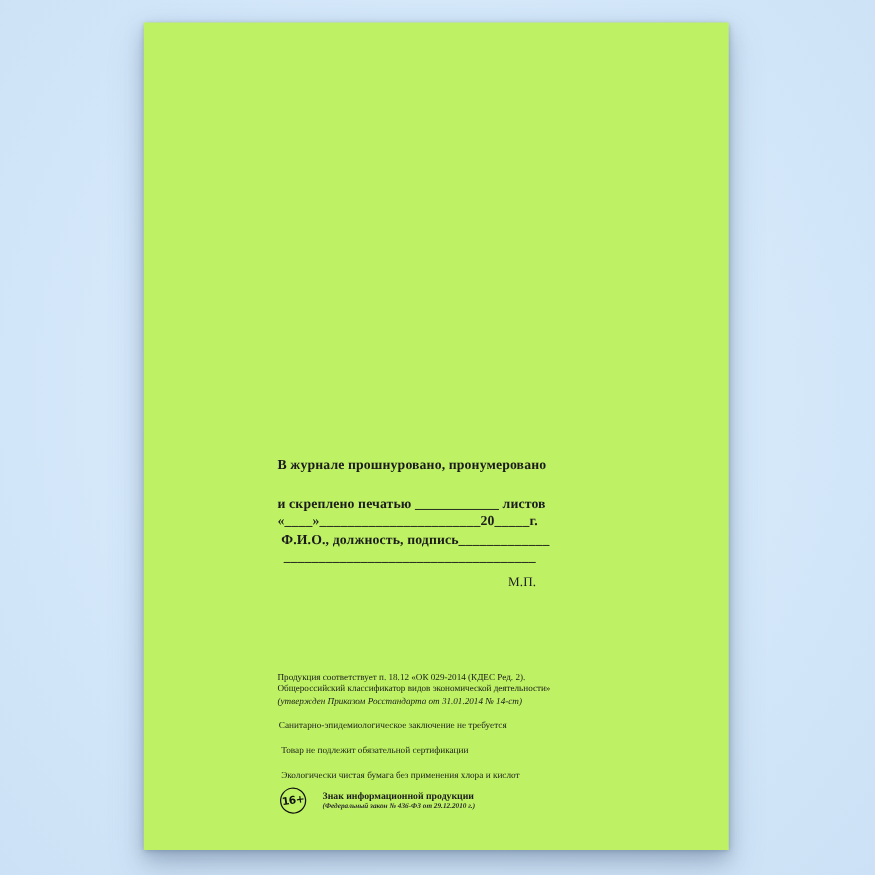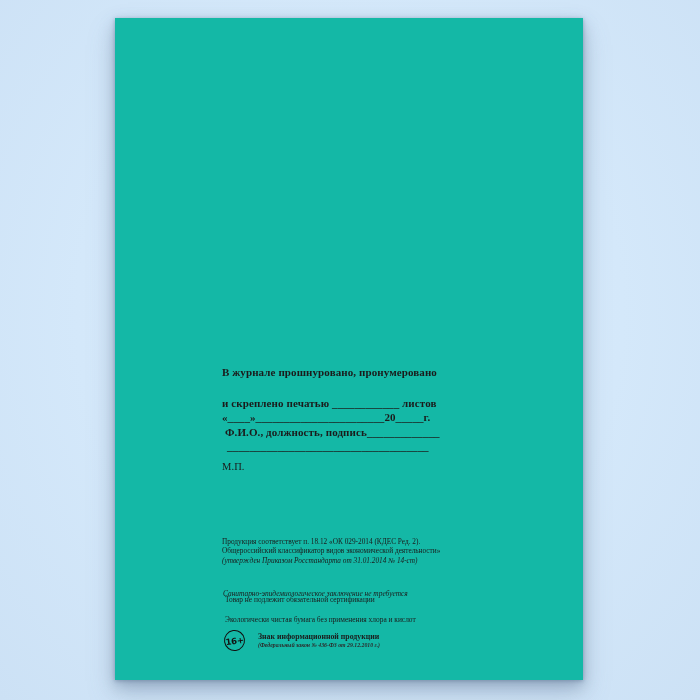--- a/index.html
+++ b/index.html
@@ -13,21 +13,21 @@
     overflow: hidden;
     background: radial-gradient(ellipse at 50% 45%, #ddeefd 0%, #d4e8fa 55%, #cce1f5 100%);
     font-family: "Liberation Serif", serif;
   }
   .paper {
     position: absolute;
     left: 115px;
     top: 18px;
     width: 468px;
     height: 662px;
-    background: #14b8a6;
+    background: #bef264;
     box-shadow: 0 1px 4px rgba(96,118,148,0.55),
                 0 6px 14px rgba(96,118,148,0.40),
                 0 14px 26px rgba(96,118,148,0.25);
     color: #1b1b1b;
   }
   
   .stitch-block {
     position: absolute;
     left: 107px;
     top: 347px;
@@ -36,21 +36,21 @@
     font-size: 11px;
     line-height: 14.6px;
     white-space: nowrap;
     letter-spacing: 0.1px;
   }
   .stitch-line2 { padding-left: 0px; margin-top: 16px; }
   .stitch-line4 { padding-left: 3px; }
   .stitch-line5 { padding-left: 5px; }
   .seal-place {
     margin-top: 6px;
-    text-align: left;
+    text-align: right;
     font-weight: normal;
     font-size: 10.5px;
     line-height: 14px;
     padding-right: 1px;
   }
   
   .okved {
     position: absolute;
     left: 107px;
     top: 519px;
@@ -58,21 +58,21 @@
     line-height: 9.3px;
     white-space: nowrap;
   }
   .okved .it { font-style: italic; }
   .note-line {
     position: absolute;
     font-size: 7.4px;
     line-height: 9.4px;
     white-space: nowrap;
   }
-  .note-sanitary { left: 108px; top: 571px; font-style: italic; }
+  .note-sanitary { left: 108px; top: 557px; }
   .note-cert     { left: 110px; top: 577px; }
   .note-eco      { left: 110px; top: 597px; text-align: center; }
   
   .age-row {
     position: absolute;
     left: 109px;
     top: 612px;
     display: flex;
     align-items: center;
     gap: 13px;

